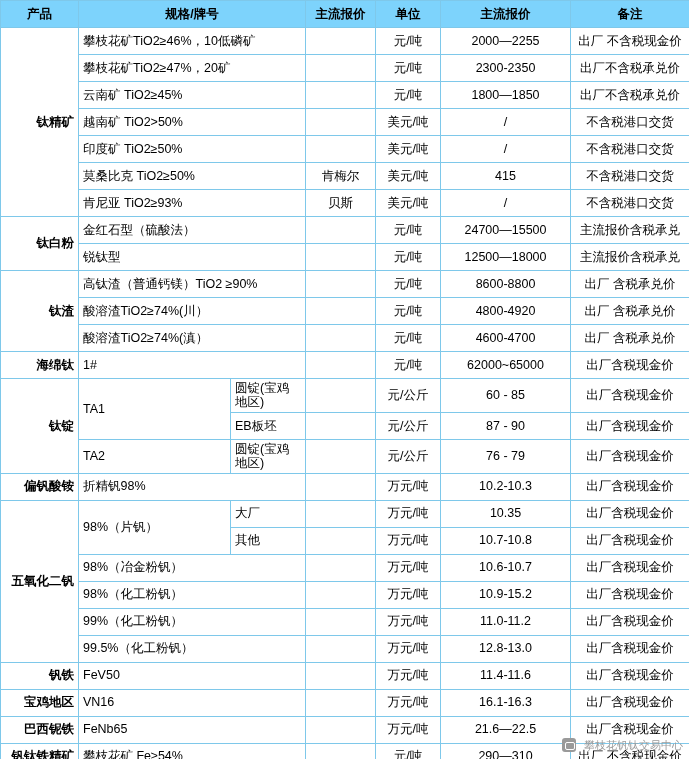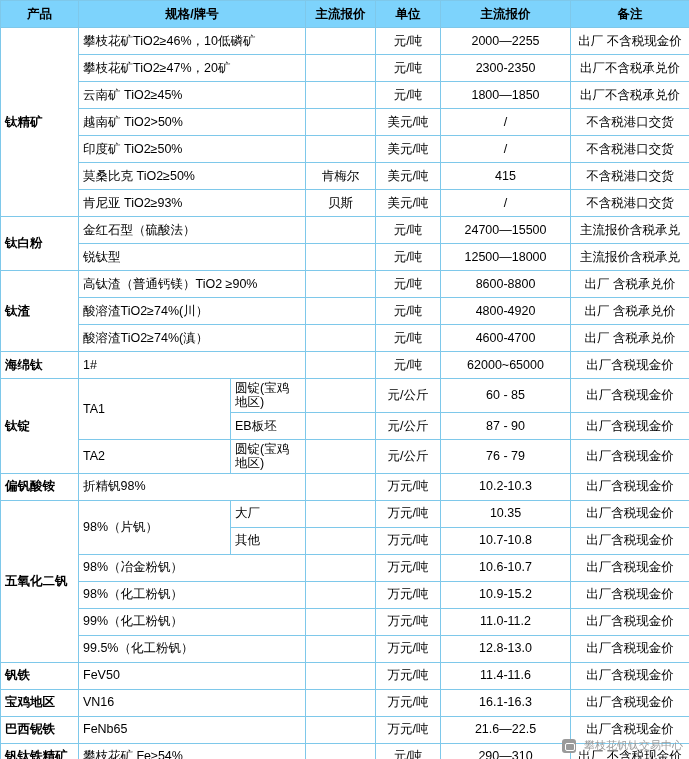--- a/index.html
+++ b/index.html
@@ -33,34 +33,33 @@
     background: #7dd3fc;
     color: #ffffff;
     font-weight: bold;
     text-align: center;
     font-size: 13.5px;
     height: 30px;
     border: 1px solid #2eaae0;
   }
   .c-center { text-align: center; }
   .prod {
-    text-align: left;
+    text-align: right;
     font-weight: bold;
     font-size: 13px;
   }
   .spec {
     text-align: left;
     padding-left: 6px;
   }
   .watermark {
     position: absolute;
     right: 6px;
     bottom: 6px;
     display: flex;
-    align-items: center;
     gap: 8px;
     color: #9a9a9a;
     font-size: 11px;
   }
   .wm-icon {
     width: 14px;
     height: 14px;
     border-radius: 3px;
     background: #9a9a9a;
     position: relative;

